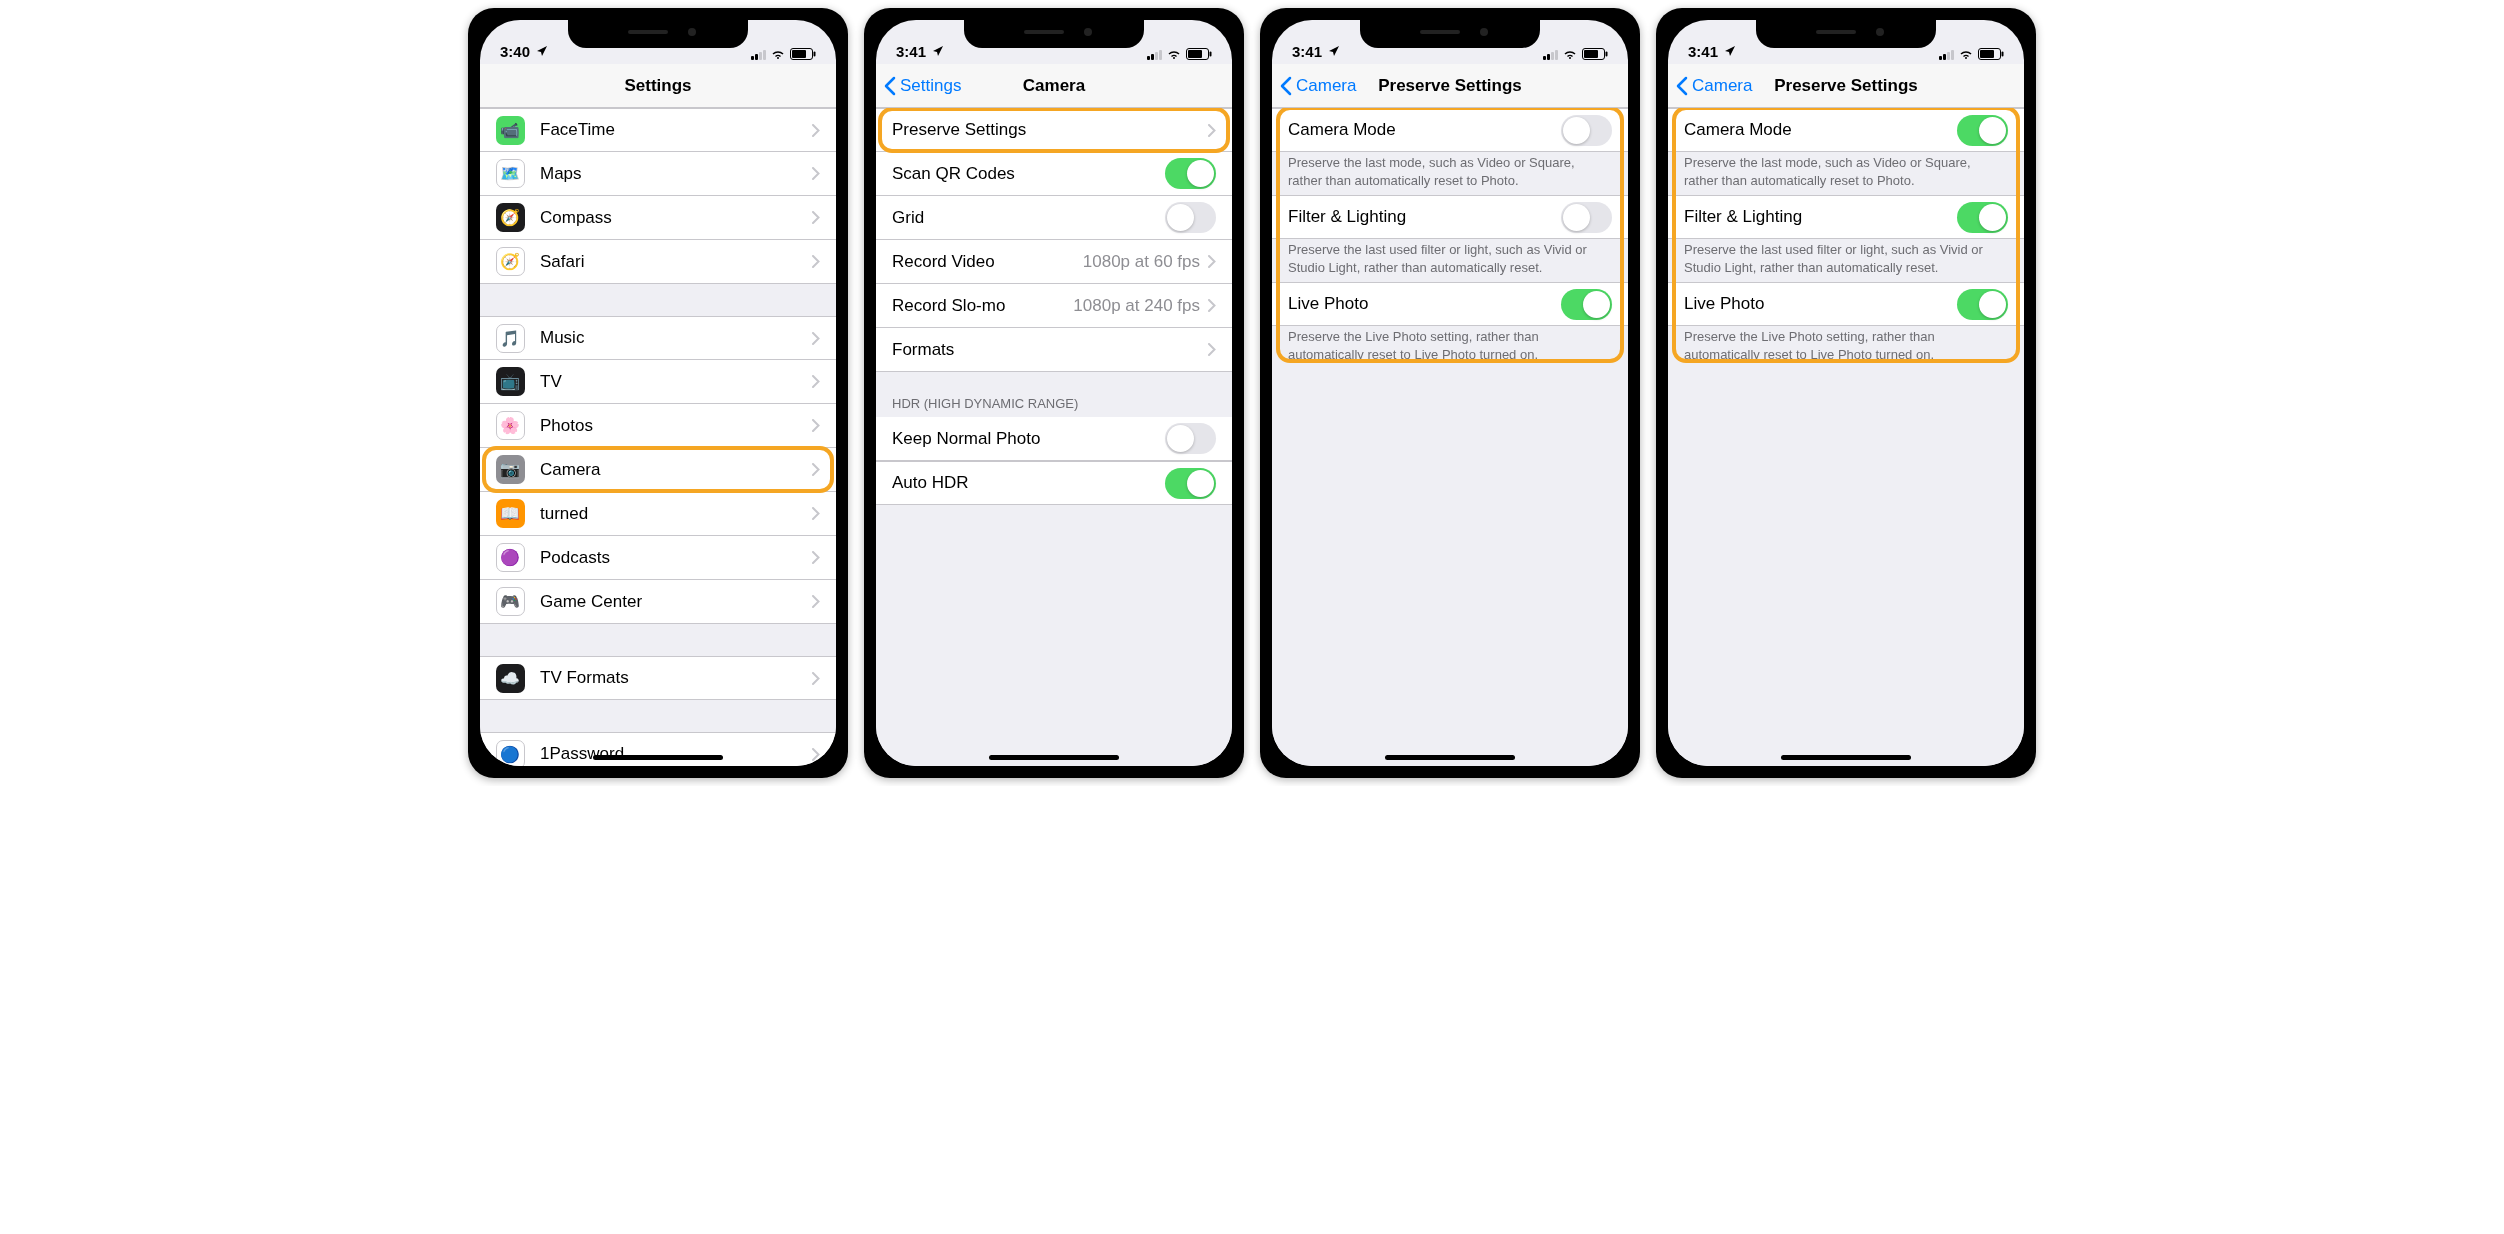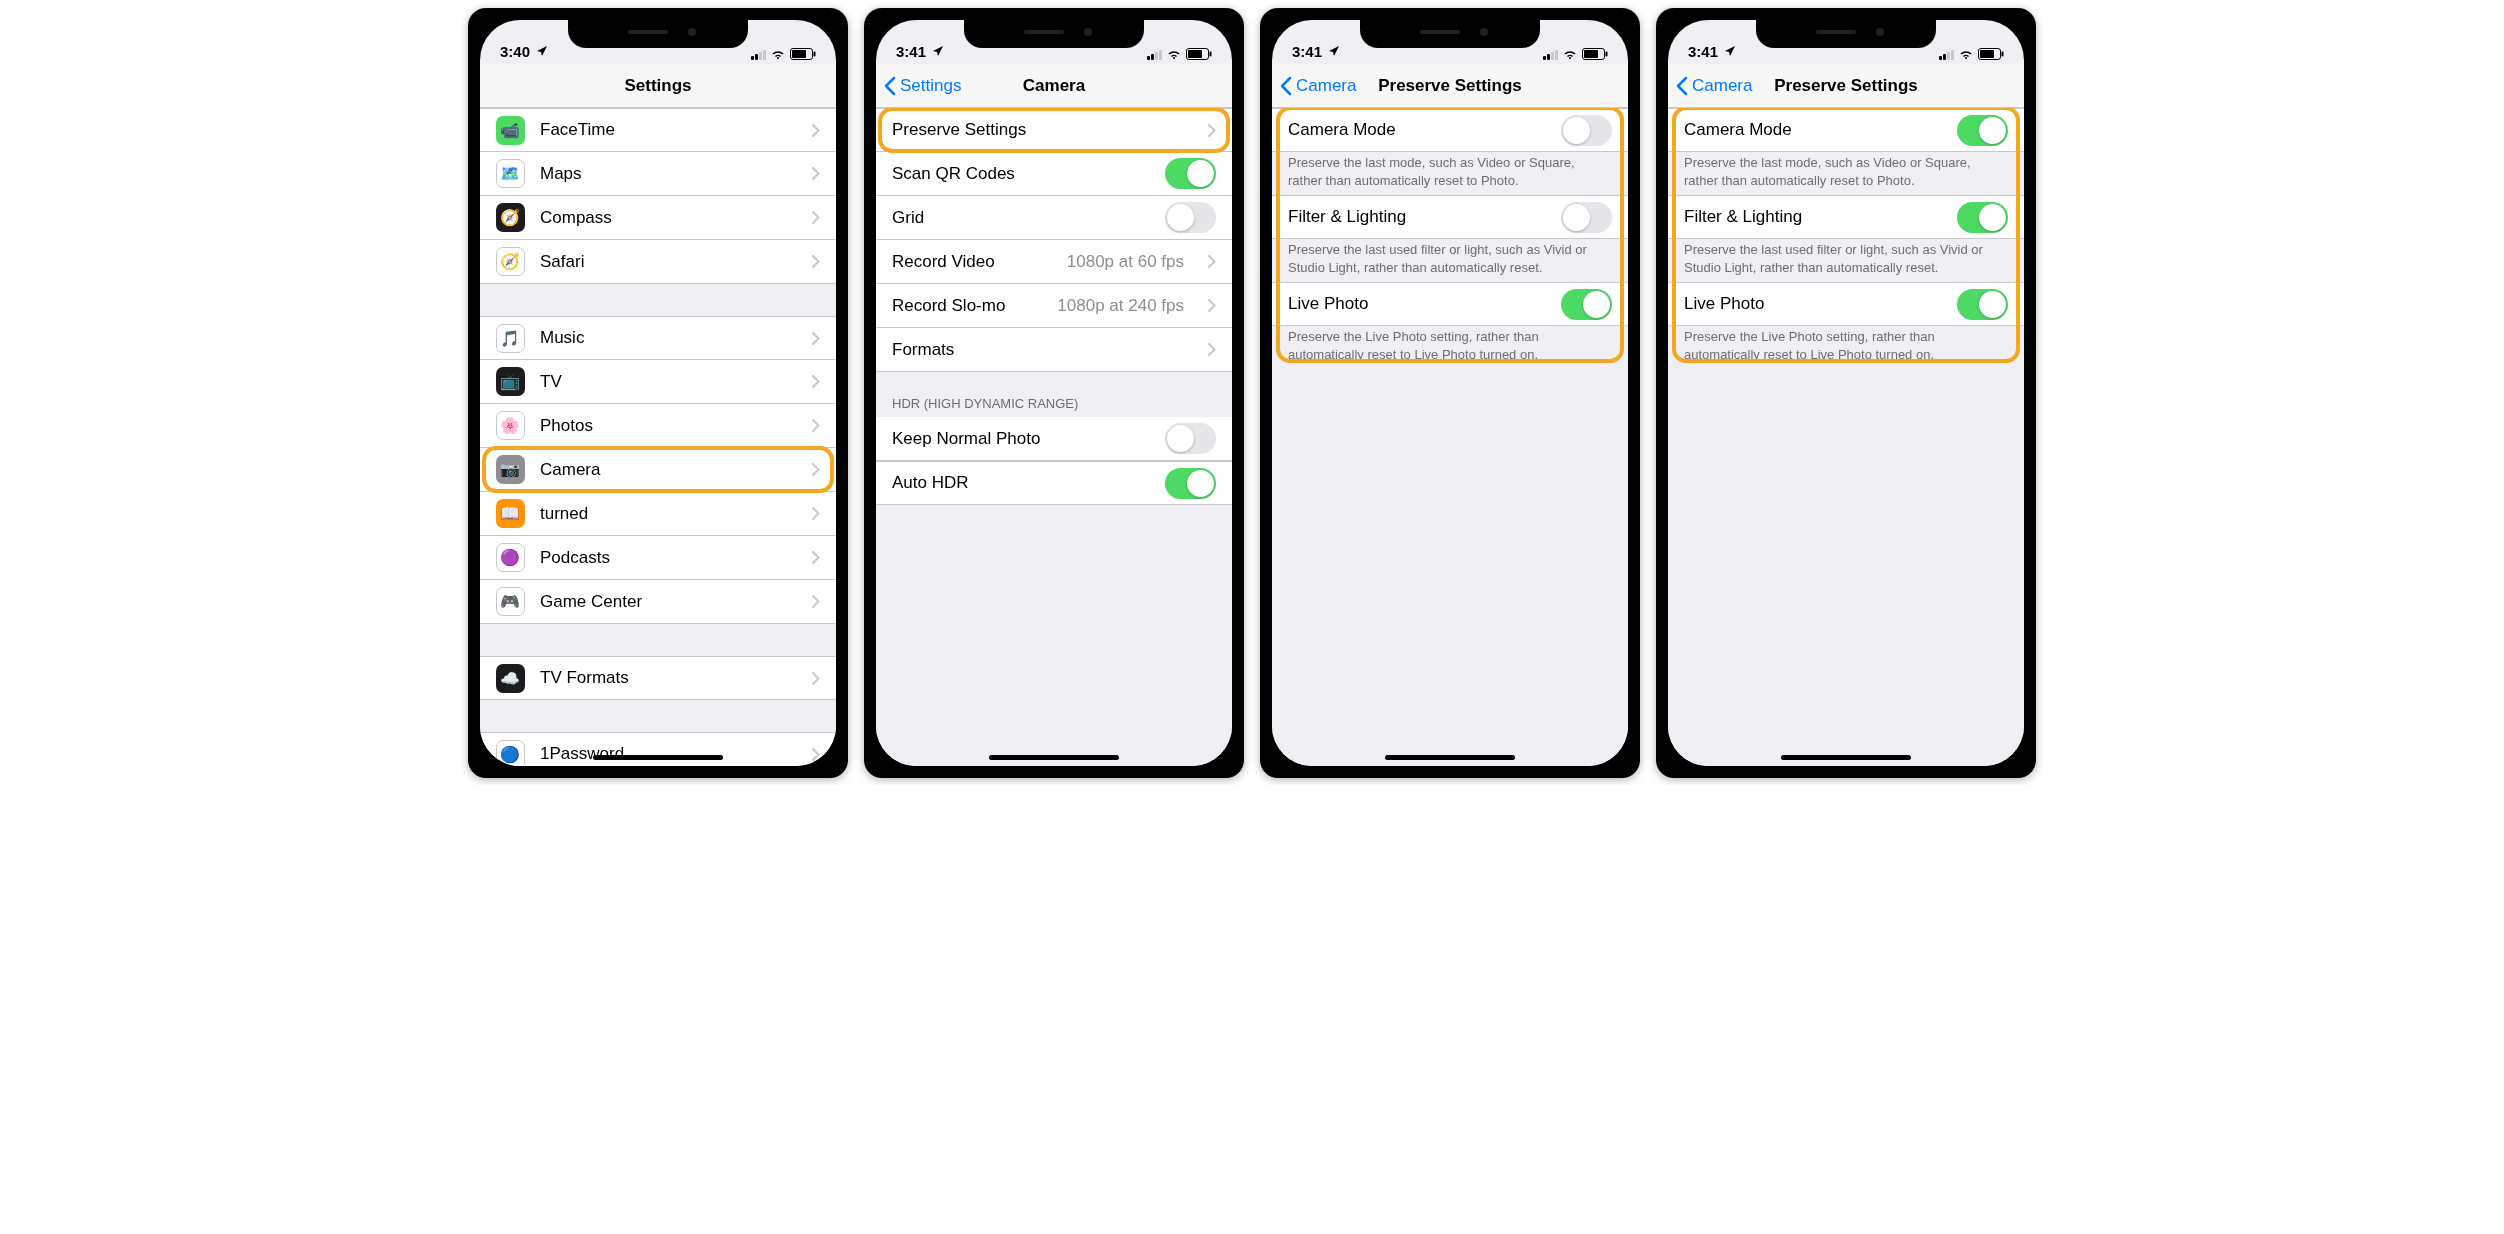--- a/index.html
+++ b/index.html
@@ -1,38 +1,38 @@
 <!DOCTYPE html>
 <html><head>
 <meta charset="utf-8">
 <style>
 * { margin: 0; padding: 0; box-sizing: border-box; font-family: -apple-system, BlinkMacSystemFont, "Helvetica Neue", sans-serif; -webkit-font-smoothing: antialiased; }
 body { background: #fff; display: flex; gap: 16px; padding: 8px; justify-content: center; }
-.phone { width: 380px; height: 770px; background: #000; border-radius: 18px; padding: 12px; position: relative; box-shadow: 0 2px 8px rgba(0,0,0,.3); }
+.phone { width: 380px; height: 770px; background: #000; border-radius: 26px; padding: 12px; position: relative; box-shadow: 0 2px 8px rgba(0,0,0,.3); }
 .screen { width: 100%; height: 100%; background: #efeff4; border-radius: 40px; overflow: hidden; position: relative; }
 .notch { position: absolute; top: 0; left: 50%; transform: translateX(-50%); width: 180px; height: 28px; background: #000; border-radius: 0 0 18px 18px; z-index: 10; }
 .screen::before { content: ""; position: absolute; top: 8px; left: calc(50% + 30px); width: 8px; height: 8px; background: #222; border-radius: 50%; z-index: 11; }
 .screen::after { content: ""; position: absolute; top: 10px; left: calc(50% - 30px); width: 40px; height: 4px; background: #222; border-radius: 2px; z-index: 11; }
 .statusbar { height: 44px; display: flex; justify-content: space-between; align-items: flex-end; padding: 0 20px 4px; font-size: 15px; font-weight: 600; color: #000; }
 .status-left { display: flex; align-items: center; gap: 4px; }
 .status-right { display: flex; align-items: center; gap: 4px; }
 .navbar { height: 44px; background: #f7f7f7; border-bottom: 1px solid #c8c7cc; display: flex; align-items: center; justify-content: center; position: relative; }
 .nav-title { font-size: 17px; font-weight: 600; color: #000; }
 .nav-back { position: absolute; left: 8px; color: #007aff; font-size: 17px; display: flex; align-items: center; cursor: pointer; }
 .nav-back svg { width: 12px; height: 20px; margin-right: 4px; }
 .content { height: calc(100% - 88px); overflow-y: auto; background: #efeff4; }
 .group { margin-top: 0; }
 .group + .group { margin-top: 32px; }
 .group-header { padding: 6px 16px; font-size: 13px; color: #6d6d72; text-transform: uppercase; }
 .group-footer { padding: 2px 16px; font-size: 13px; color: #6d6d72; line-height: 1.35; }
 .row { background: #fff; min-height: 44px; display: flex; align-items: center; padding: 0 16px; border-bottom: 0.5px solid #c8c7cc; position: relative; }
 .row:first-child { border-top: 0.5px solid #c8c7cc; }
 .row-icon { width: 29px; height: 29px; border-radius: 7px; margin-right: 15px; display: flex; align-items: center; justify-content: center; font-size: 16px; flex-shrink: 0; }
 .row-label { flex: 1; font-size: 17px; color: #000; }
-.row-detail { font-size: 17px; color: #8e8e93; margin-right: 24px; }
+.row-detail { font-size: 17px; color: #8e8e93; margin-right: 8px; }
 .chevron { color: #c7c7cc; }
 .chevron svg { width: 8px; height: 13px; display: block; }
 .toggle { width: 51px; height: 31px; border-radius: 16px; position: relative; transition: background .2s; }
 .toggle.off { background: #e5e5ea; }
 .toggle.on { background: #4cd964; }
 .toggle::after { content: ""; position: absolute; width: 27px; height: 27px; background: #fff; border-radius: 50%; top: 2px; box-shadow: 0 1px 3px rgba(0,0,0,.25); transition: left .2s; }
 .toggle.off::after { left: 2px; }
 .toggle.on::after { left: 22px; }
 .highlight { position: absolute; border: 4px solid #f5a623; border-radius: 14px; pointer-events: none; z-index: 5; }
 .home-indicator { position: absolute; bottom: 6px; left: 50%; transform: translateX(-50%); width: 130px; height: 5px; background: #000; border-radius: 3px; z-index: 6; }

